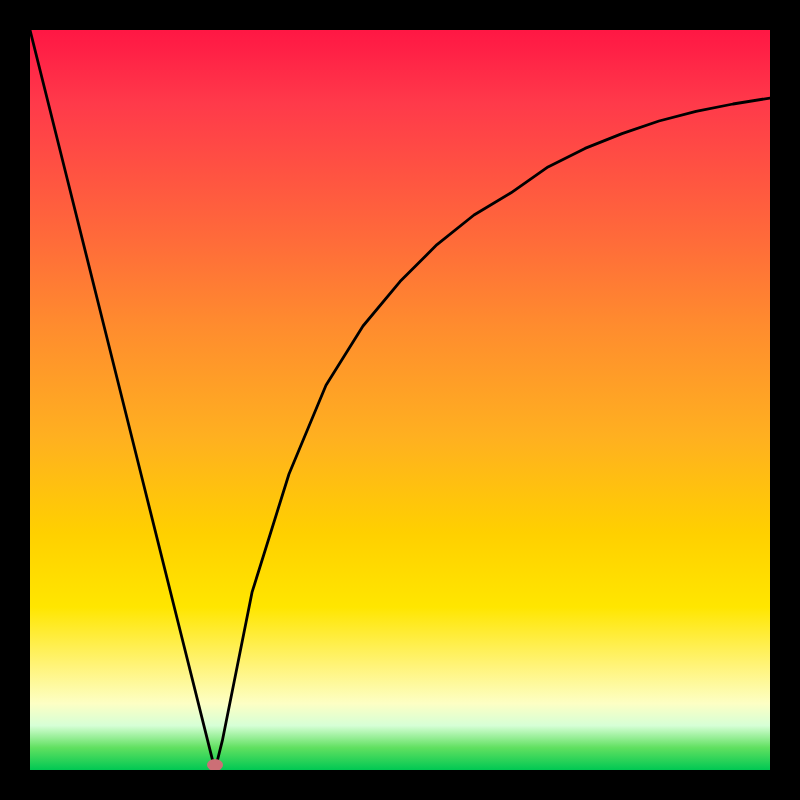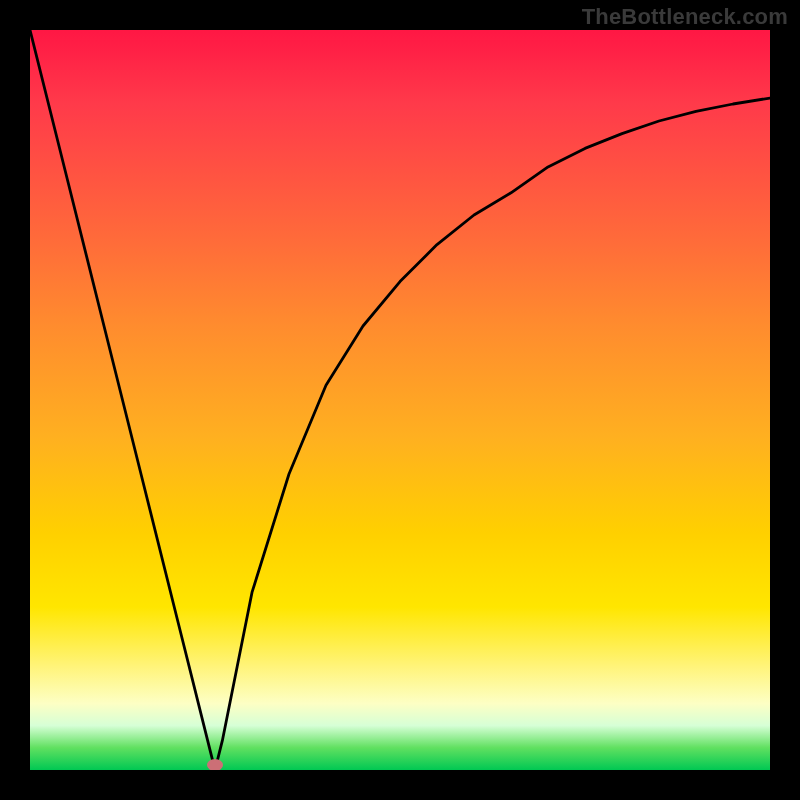--- a/index.html
+++ b/index.html
@@ -93,15 +93,14 @@
           666,81.4
           703,74
           740,68.08
         "></polyline>
 
       <ellipse cx="185" cy="735" rx="8" ry="6" fill="#cc6f76"></ellipse>
     </svg>
 
   </div>
 
-  <div class="watermark">TheBottleneck.com</div>
 
 </div>
 
 </body></html>

